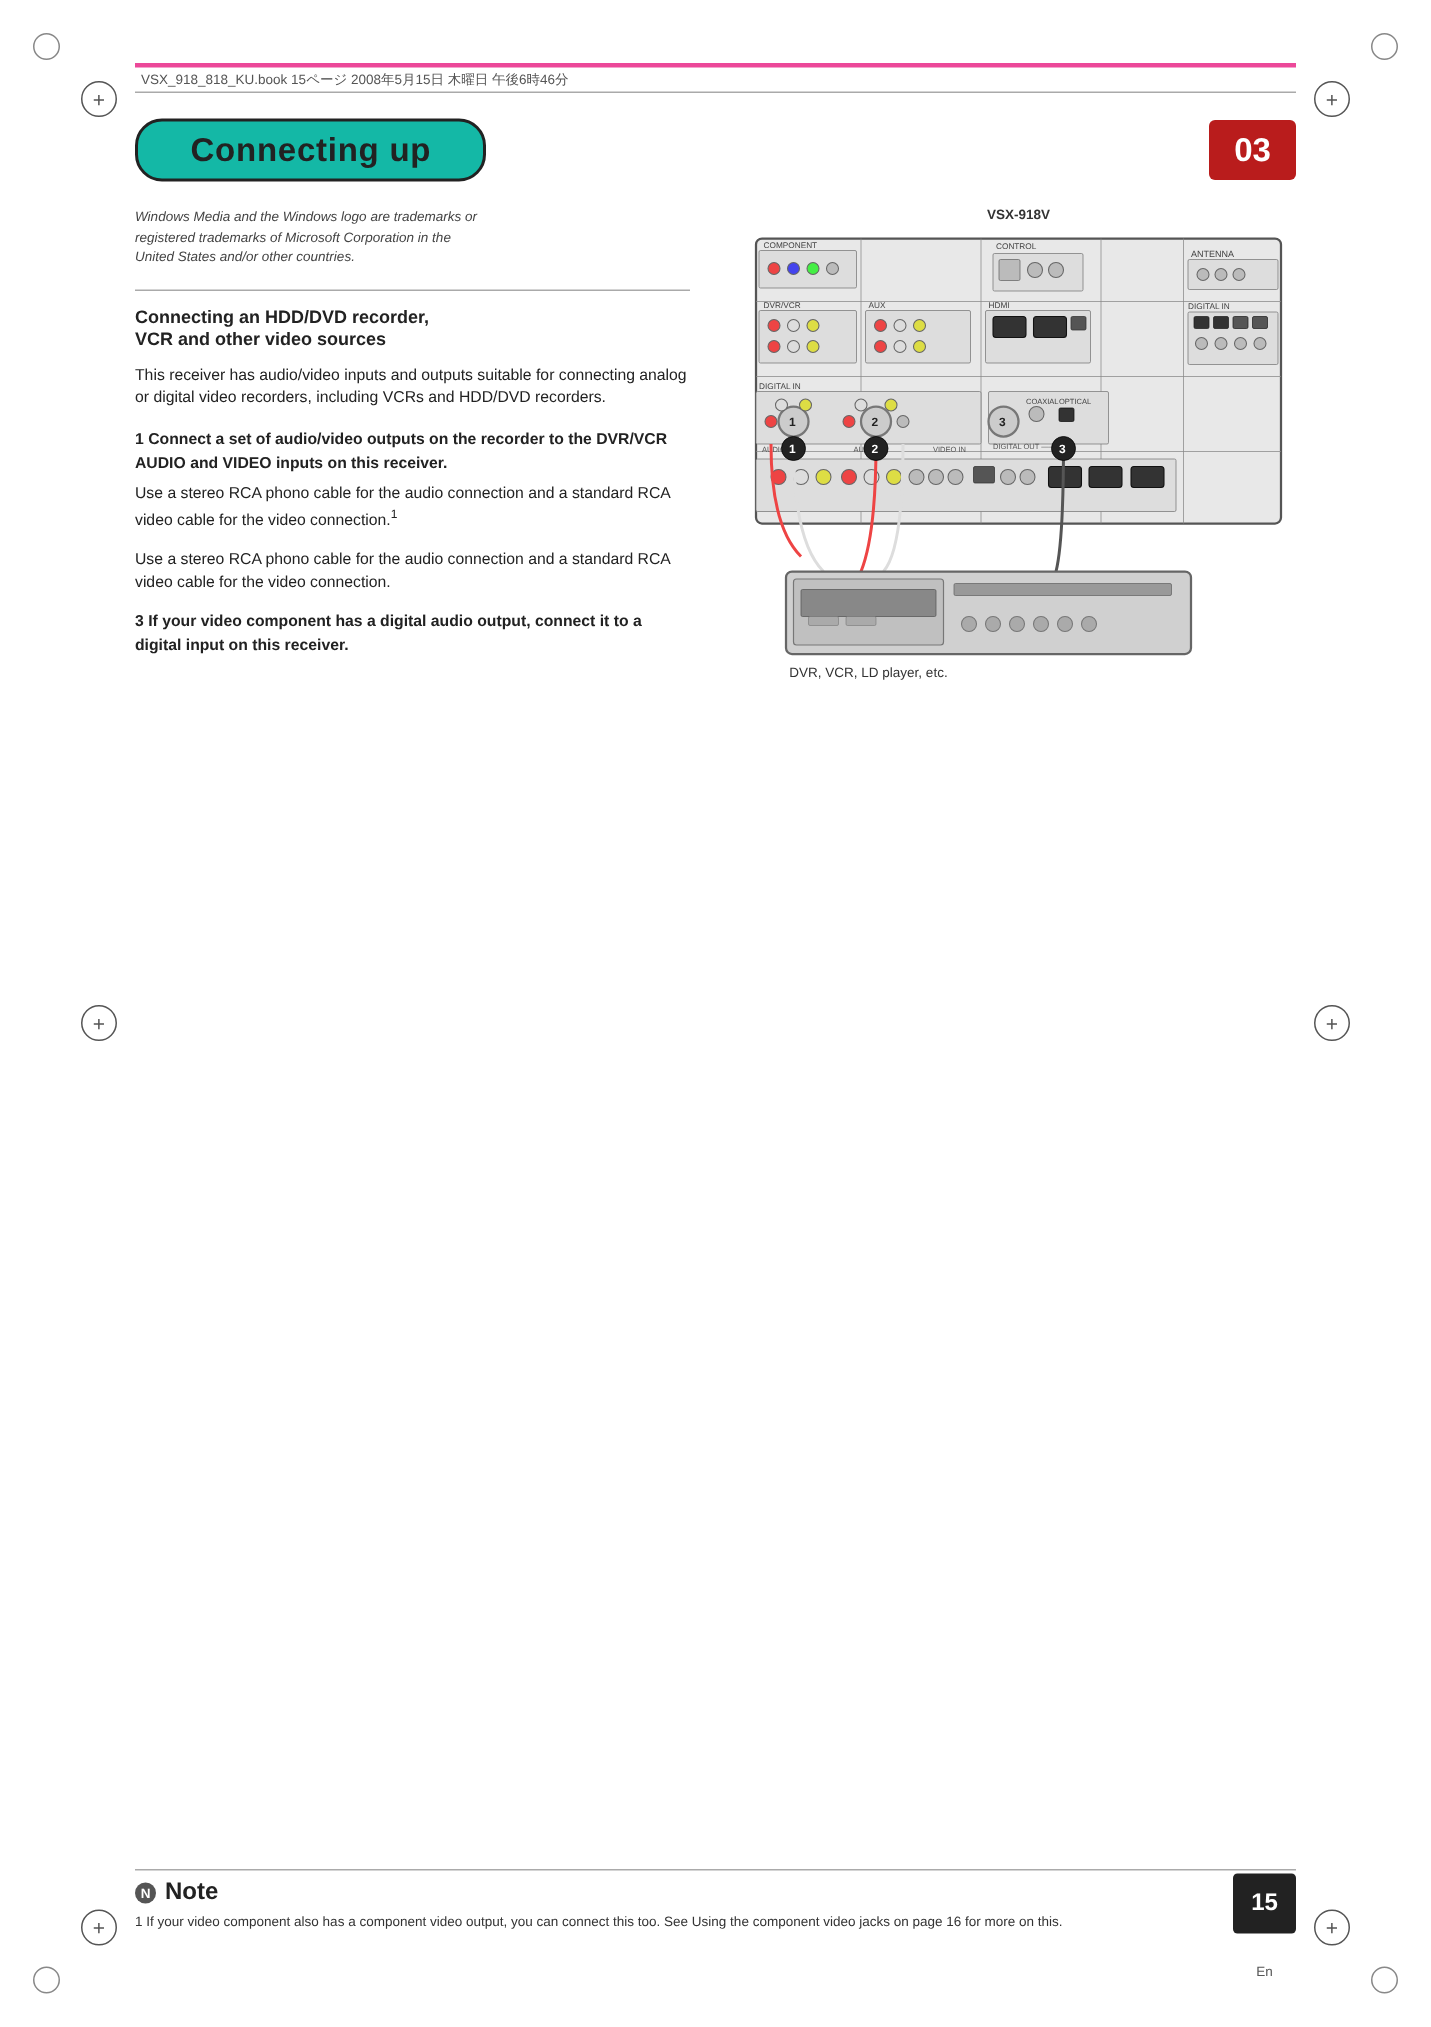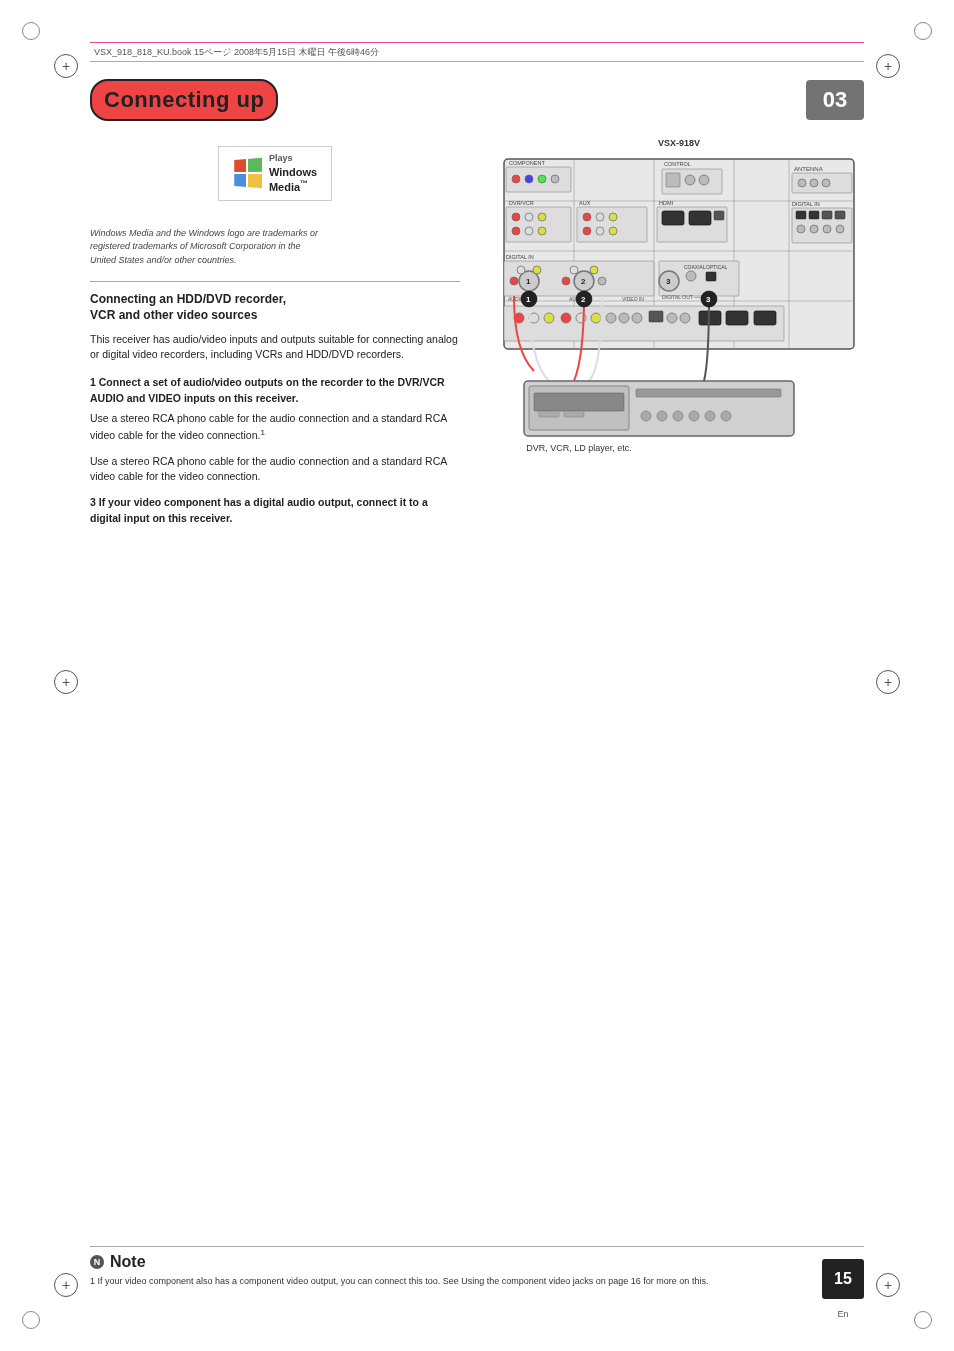--- a/index.html
+++ b/index.html
@@ -53,54 +53,54 @@
 
     
     .top-header {
       position: absolute;
       top: 42px;
       left: 90px;
       right: 90px;
       height: 20px;
       display: flex;
       align-items: center;
-      border-top: 1px solid #ec4899;
+      border-top: 3px solid #ec4899;
       border-bottom: 1px solid #aaa;
       font-size: 9px;
       color: #555;
       padding: 0 4px;
       white-space: nowrap;
     }
 
     
     .chapter-header {
       position: absolute;
       top: 80px;
       left: 90px;
       right: 90px;
       height: 40px;
       display: flex;
       align-items: center;
     }
     .chapter-title-box {
-      background: #ef4444;
+      background: #14b8a6;
       border: 2px solid #222;
       border-radius: 18px;
-      padding: 6px 12px;
+      padding: 6px 35px;
       font-size: 22px;
       font-weight: bold;
       letter-spacing: 0.5px;
     }
     .chapter-number-box {
       position: absolute;
       right: 0;
       top: 0;
       width: 58px;
       height: 40px;
-      background: #737373;
+      background: #b91c1c;
       color: #fff;
       display: flex;
       align-items: center;
       justify-content: center;
       font-size: 22px;
       font-weight: bold;
       border-radius: 4px;
     }
 
     
@@ -295,21 +295,21 @@
       width: 42px;
       height: 40px;
       display: flex;
       align-items: center;
       justify-content: center;
       border-radius: 3px;
     }
     .page-lang {
       font-size: 9px;
       color: #555;
-      margin-top: 10px;
+      margin-top: 20px;
     }
 
     
     .connection-svg {
       width: 370px;
       height: 340px;
     }
   </style>
 </head>
 <body>
@@ -332,35 +332,20 @@
 
 <div class="chapter-header">
   <div class="chapter-title-box">Connecting up</div>
   <div class="chapter-number-box">03</div>
 </div>
 
 <div class="main-content">
 
   <div class="left-col">
 
-    <div class="media-logo">
-      <div class="media-logo-box">
-        <div class="windows-flag">
-          <div class="flag-cell-1"></div>
-          <div class="flag-cell-2"></div>
-          <div class="flag-cell-3"></div>
-          <div class="flag-cell-4"></div>
-        </div>
-        <div class="media-logo-text">
-          <div style="font-size:9px; color:#555;">Plays</div>
-          <div>Windows</div>
-          <div>Media<span>™</span></div>
-        </div>
-      </div>
-    </div>
     <div class="media-disclaimer" style="font-size:9px; font-style:italic; line-height:1.5; margin-bottom:14px;">
       <em>Windows Media and the Windows logo are trademarks or<br>registered trademarks of Microsoft Corporation in the<br>United States and/or other countries.</em>
     </div>
 
     <div class="section-divider"></div>
 
     <div class="section-heading">
       <span style="white-space:pre-line;">Connecting an HDD/DVD recorder,
 VCR and other video sources</span>
     </div>

